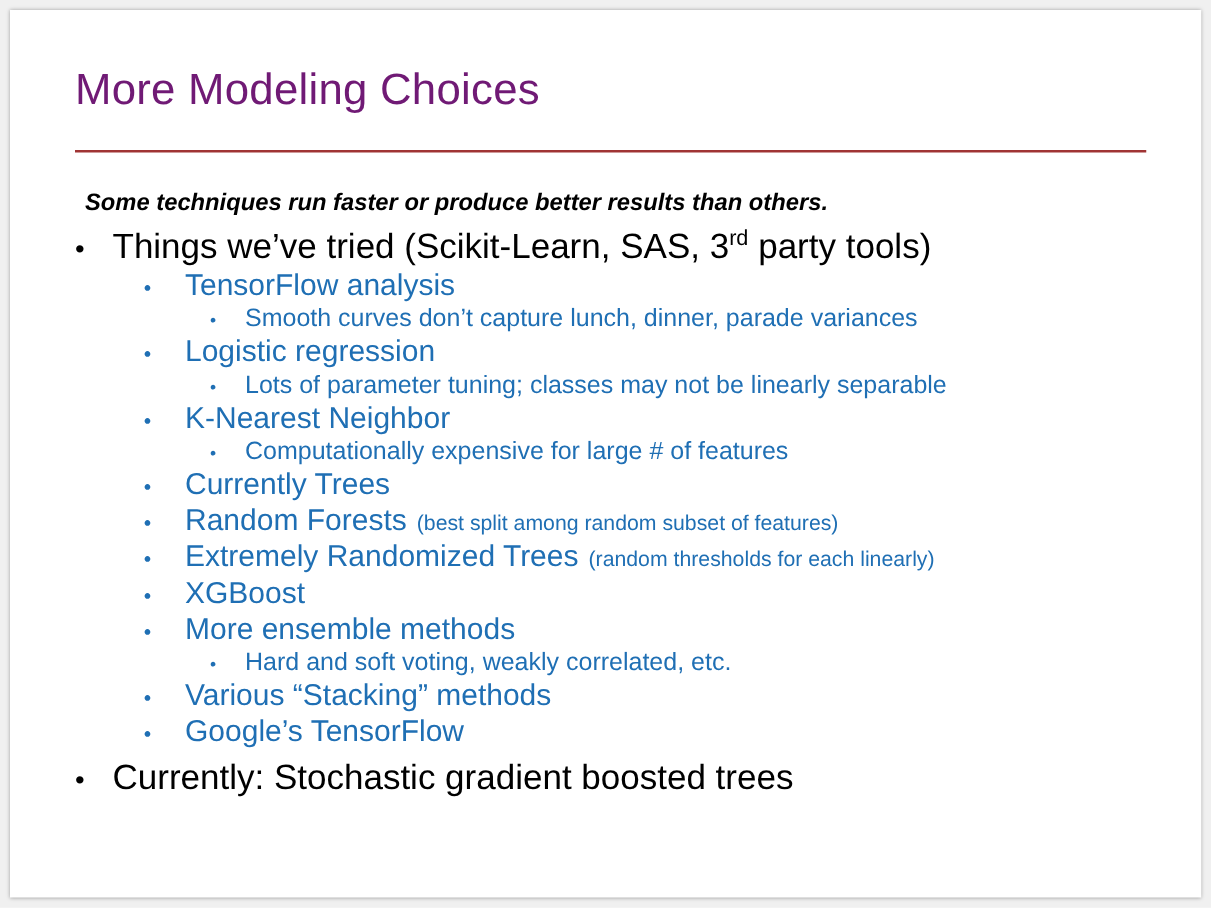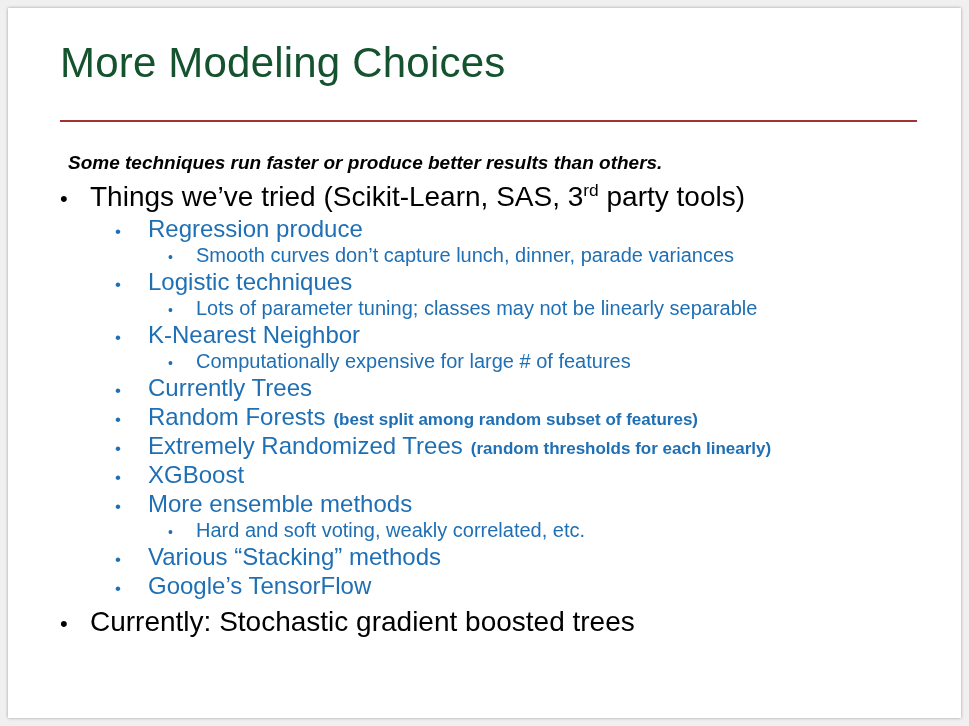--- a/index.html
+++ b/index.html
@@ -19,23 +19,23 @@
     top: 8px;
     width: 953px;
     height: 710px;
     background: #ffffff;
     box-shadow: 0 0 3px rgba(0,0,0,0.35);
     box-sizing: border-box;
   }
   .title {
     position: absolute;
     left: 52px;
-    top: 31px;
-    font-size: 42px;
-    color: #14532d;
+    top: 44px;
+    font-size: 35px;
+    color: #701a75;
     letter-spacing: 0.2px;
     white-space: nowrap;
   }
   .title-rule {
     position: absolute;
     left: 52px;
     top: 112px;
     width: 857px;
     height: 2px;
     background: #a03434;
@@ -93,21 +93,20 @@
     color: #1f6fb4;
     font-size: 20px;
     margin-left: 108px;
     margin-top: 1px;
     margin-bottom: 1px;
   }
   .lvl3 .bullet { width: 28px; font-size: 14px; }
 
   .note {
     font-size: 17px;
-    font-weight: bold;
   }
   .sup {
     font-size: 0.62em;
     vertical-align: super;
   }
 </style>
 </head>
 <body>
 
 <div class="slide">
@@ -118,31 +117,31 @@
 
   <div class="body">
 
     <div class="row lvl1">
       <span class="bullet">•</span>
       <span class="text"><span>Things we’ve tried (Scikit-Learn, SAS, 3</span><span class="sup">rd</span><span> party tools)</span></span>
     </div>
 
     <div class="row lvl2">
       <span class="bullet">•</span>
-      <span class="text">Regression produce</span>
+      <span class="text">TensorFlow analysis</span>
     </div>
 
     <div class="row lvl3">
       <span class="bullet">•</span>
       <span class="text">Smooth curves don’t capture lunch, dinner, parade variances</span>
     </div>
 
     <div class="row lvl2">
       <span class="bullet">•</span>
-      <span class="text">Logistic techniques</span>
+      <span class="text">Logistic regression</span>
     </div>
 
     <div class="row lvl3">
       <span class="bullet">•</span>
       <span class="text">Lots of parameter tuning; classes may not be linearly separable</span>
     </div>
 
     <div class="row lvl2">
       <span class="bullet">•</span>
       <span class="text">K-Nearest Neighbor</span>

